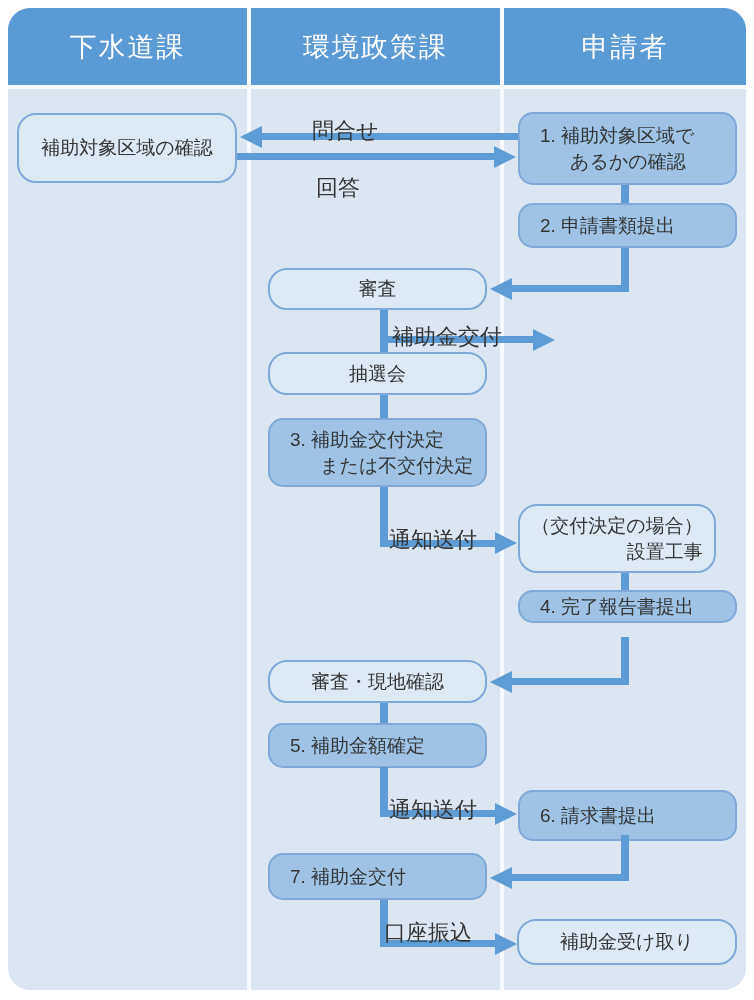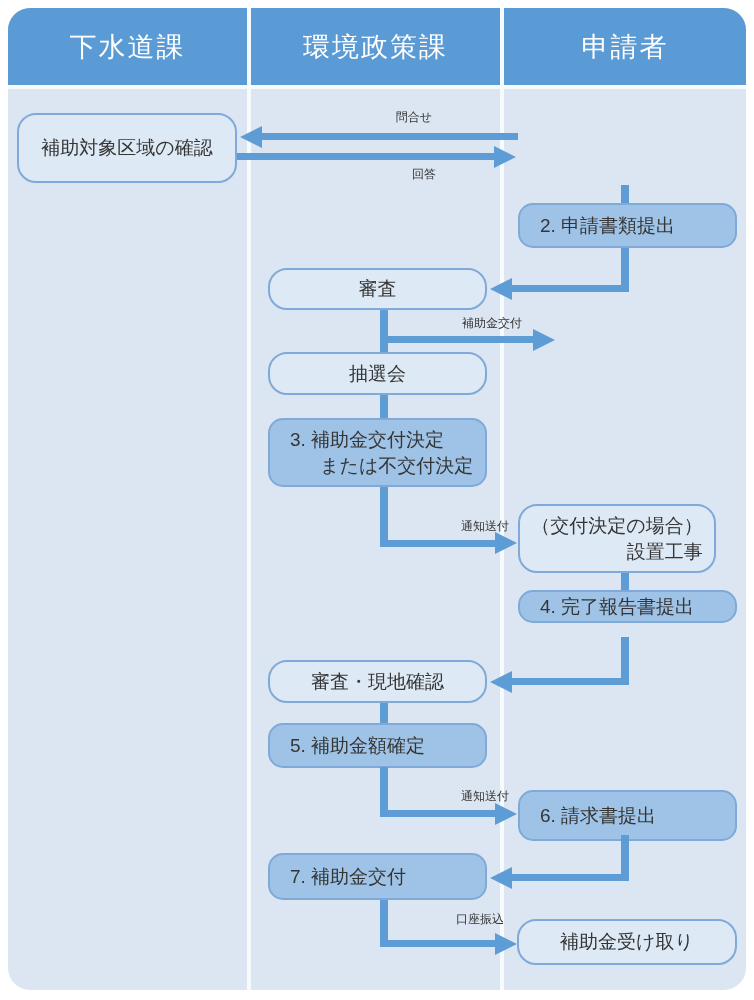--- a/index.html
+++ b/index.html
@@ -25,21 +25,21 @@
     border:2.5px solid var(--box-border);color:var(--text);font-size:19px;line-height:26px;}
   .box.light{background:var(--light-fill);border-radius:19px;}
   .box.med{background:var(--med-fill);border-radius:15px;}
   .box.center{justify-content:center;}
   .box.center .txt{text-align:right;white-space:pre-line;}
   .box.numbered{padding-left:20px;}
   .box.numbered .txt{white-space:pre-line;padding-left:30px;text-indent:-30px;}
   .vline,.hline{position:absolute;background:var(--arrow);}
   .ah-right{position:absolute;width:0;height:0;border-top:11px solid transparent;border-bottom:11px solid transparent;border-left:22px solid var(--arrow);}
   .ah-left{position:absolute;width:0;height:0;border-top:11px solid transparent;border-bottom:11px solid transparent;border-right:22px solid var(--arrow);}
-  .alabel{position:absolute;color:var(--text);font-size:12px;line-height:22px;text-align:right;}
+  .alabel{position:absolute;color:var(--text);font-size:22px;line-height:22px;text-align:left;margin-top:14px;}
 </style>
 </head>
 <body>
 
 <div class="canvas">
 
   <div class="frame"></div>
   <div class="header-bar"></div>
   <div class="divider" style="left:247px;"></div>
   <div class="divider" style="left:500px;"></div>
@@ -54,20 +54,24 @@
   </div>
 
   <div class="hline" style="left:262px;top:133px;width:256px;height:7px;"></div>
   <div class="ah-left" style="left:240px;top:126px;"></div>
   <div class="alabel" style="left:312px;top:106px;width:120px;">問合せ</div>
 
   <div class="hline" style="left:237px;top:153px;width:257px;height:7px;"></div>
   <div class="ah-right" style="left:494px;top:146px;"></div>
   <div class="alabel" style="left:316px;top:163px;width:120px;">回答</div>
 
+  <div class="box med numbered" style="left:518px;top:112px;width:219px;height:73px;">
+    <span class="txt">1. 補助対象区域で
+あるかの確認</span>
+  </div>
   <div class="vline" style="left:621px;top:185px;width:8px;height:18px;"></div>
   <div class="box med numbered" style="left:518px;top:203px;width:219px;height:45px;">
     <span class="txt">2. 申請書類提出</span>
   </div>
 
   <div class="vline" style="left:621px;top:248px;width:8px;height:44px;"></div>
   <div class="hline" style="left:512px;top:285px;width:117px;height:7px;"></div>
   <div class="ah-left" style="left:490px;top:278px;"></div>
 
   <div class="box light center" style="left:268px;top:268px;width:219px;height:42px;">

